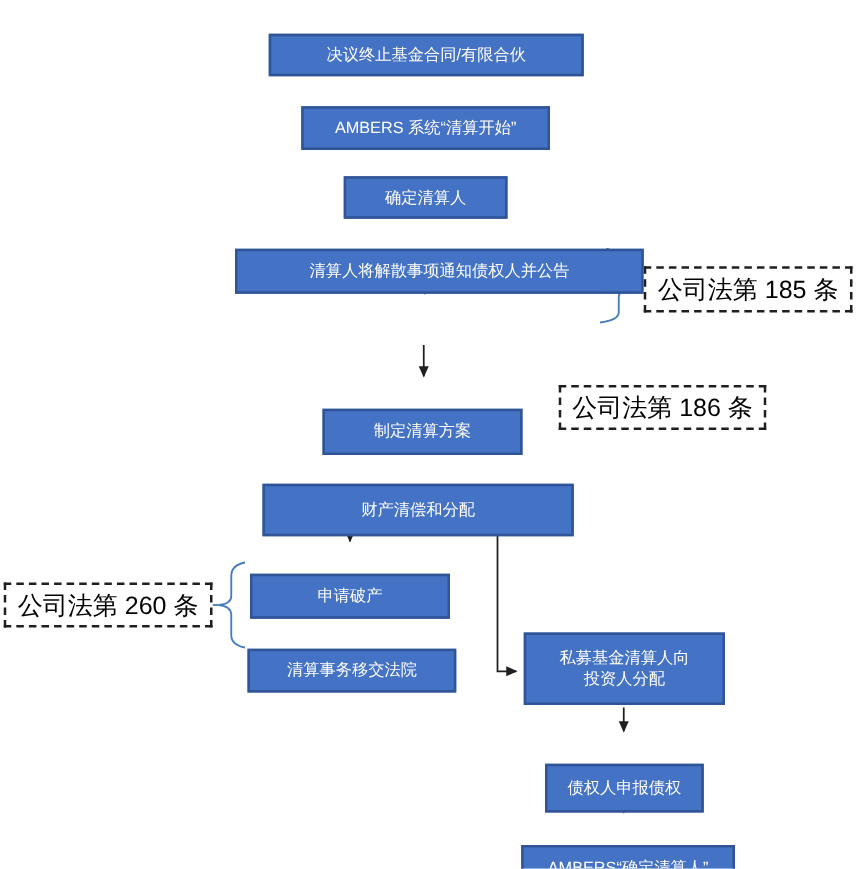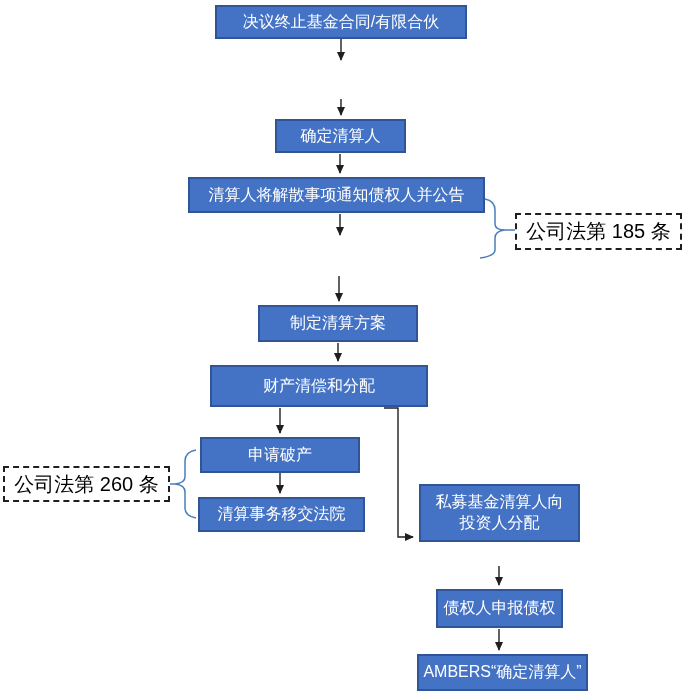--- a/index.html
+++ b/index.html
@@ -5,21 +5,21 @@
   html,body{margin:0;padding:0;background:#ffffff;}
   .canvas{
     position:relative;width:686px;height:695px;background:#ffffff;
     font-family:"Liberation Sans","DejaVu Sans",sans-serif;overflow:hidden;
   }
   .overlay{position:absolute;left:0;top:0;width:686px;height:695px;}
   .node{
     position:absolute;box-sizing:border-box;
     background:#4472C4;border:2px solid #2F5597;color:#ffffff;
     display:flex;align-items:center;justify-content:center;text-align:center;
-    font-size:16px;line-height:1.3;white-space:pre-line;
+    font-size:13px;line-height:1.3;white-space:pre-line;margin-top:22px;
   }
   .note{
     position:absolute;box-sizing:border-box;
     background:#ffffff;border:2px dashed #1f1f1f;color:#000000;
     display:flex;align-items:center;justify-content:center;text-align:center;
     font-size:20px;
   }
 </style>
 </head>
 <body>
@@ -47,39 +47,41 @@
 
     <path d="M485 199 Q495 201 495 210 L495 224 Q495 230 505 230 Q495 231 495 238 L495 250 Q495 256 480 258" fill="none" stroke="#4A7EBB" stroke-width="1.5"></path>
     <line x1="505" y1="230" x2="516" y2="230" stroke="#4A7EBB" stroke-width="1.5"></line>
 
     <path d="M196 450 Q185 452 185 461 L185 477 Q185 483 175 484 Q185 485 185 492 L185 508 Q185 516 196 518" fill="none" stroke="#4A7EBB" stroke-width="1.5"></path>
     <line x1="175" y1="484" x2="170" y2="484" stroke="#4A7EBB" stroke-width="1.5"></line>
   </svg>
 
   <div class="node" style="left:215px;top:5px;width:252px;height:34px">决议终止基金合同/有限合伙</div>
 
+  <div class="node" style="left:241px;top:63px;width:199px;height:35px">AMBERS 系统“清算开始”</div>
 
   <div class="node" style="left:275px;top:119px;width:131px;height:34px">确定清算人</div>
 
-  <div class="node" style="left:188px;top:177px;width:297px;height:36px">清算人将解散事项通知债权人并公告</div>
+  <div class="node" style="left:188px;top:177px;width:327px;height:36px">清算人将解散事项通知债权人并公告</div>
 
 
   <div class="node" style="left:258px;top:305px;width:160px;height:37px">制定清算方案</div>
 
-  <div class="node" style="left:210px;top:365px;width:218px;height:42px">财产清偿和分配</div>
+  <div class="node" style="left:210px;top:365px;width:249px;height:42px">财产清偿和分配</div>
 
   <div class="node" style="left:200px;top:437px;width:160px;height:36px">申请破产</div>
 
   <div class="node" style="left:198px;top:497px;width:167px;height:35px">清算事务移交法院</div>
 
   <div class="node" style="left:419px;top:484px;width:161px;height:58px">私募基金清算人向
 投资人分配</div>
 
   <div class="node" style="left:436px;top:589px;width:127px;height:39px">债权人申报债权</div>
 
   <div class="node" style="left:417px;top:654px;width:171px;height:37px">AMBERS“确定清算人”</div>
 
   <div class="note" style="left:515px;top:213px;width:167px;height:37px">公司法第 185 条</div>
 
+  <div class="note" style="left:447px;top:308px;width:166px;height:36px">公司法第 186 条</div>
 
   <div class="note" style="left:3px;top:466px;width:167px;height:36px">公司法第 260 条</div>
 
 </div>
 
 </body></html>

